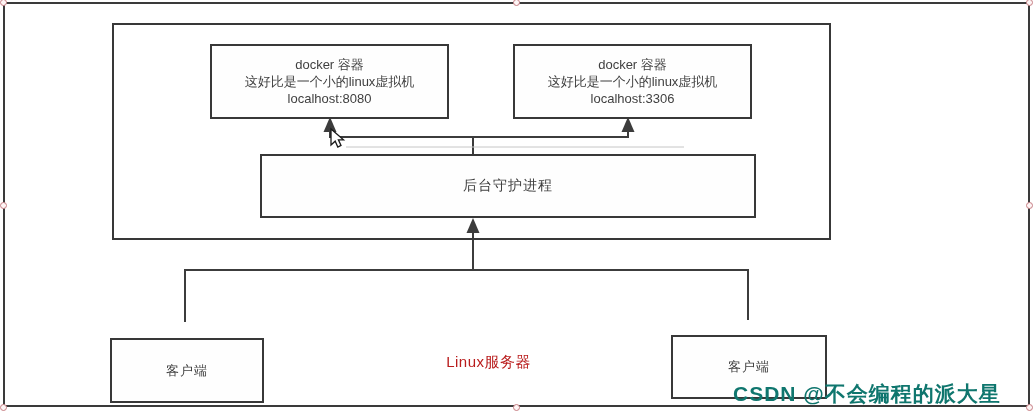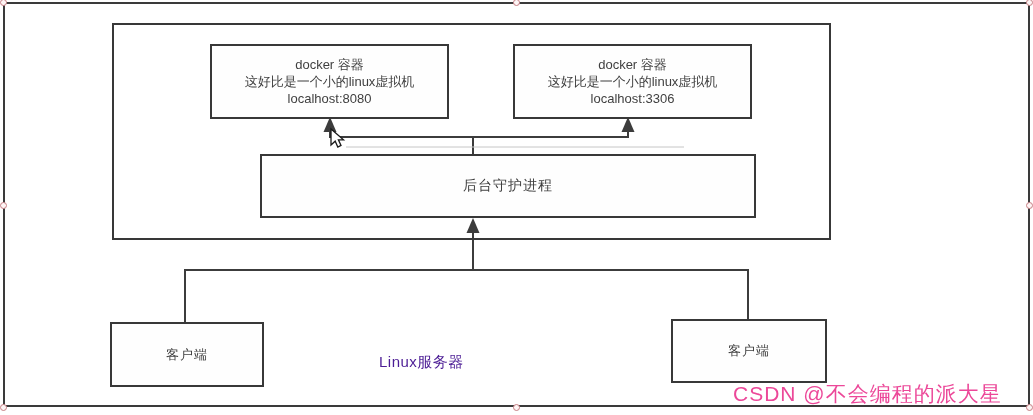--- a/index.html
+++ b/index.html
@@ -9,27 +9,27 @@
     color:#3f3f3f;overflow:hidden;
   }
   .box{position:absolute;border:2px solid #383838;background:#fefefe;box-sizing:border-box;
        display:flex;flex-direction:column;align-items:center;justify-content:center;text-align:center;}
   .outer{left:3px;top:2px;width:1027px;height:405px;border-color:#3a3a3a;background:transparent;}
   .inner{left:112px;top:23px;width:719px;height:217px;background:transparent;}
   .container-box{width:239px;height:75px;font-size:13px;line-height:17px;}
   .container-left{left:210px;top:44px;}
   .container-right{left:513px;top:44px;}
   .daemon{left:260px;top:154px;width:496px;height:64px;font-size:14px;letter-spacing:1px;}
-  .client{width:154px;height:65px;font-size:13px;letter-spacing:1px;}
+  .client{width:154px;height:65px;font-size:13px;letter-spacing:1px;margin-top:16px;}
   .client-left{left:110px;top:322px;}
   .client-right{left:671px;top:319px;width:156px;height:64px;}
-  .server-label{position:absolute;left:379px;top:353px;width:152px;text-align:left;
-    font-size:15px;color:#4c1d95;letter-spacing:0.5px;}
-  .watermark{position:absolute;left:733px;top:380px;width:292px;font-size:21px;color:#ec4899;
-    letter-spacing:1px;white-space:nowrap;}
+  .server-label{position:absolute;left:379px;top:353px;width:152px;text-align:right;
+    font-size:15px;color:#b91c1c;letter-spacing:0.5px;}
+  .watermark{position:absolute;left:733px;top:380px;width:292px;font-size:21px;color:#0f766e;
+    letter-spacing:1px;white-space:nowrap;font-weight:bold;}
   svg.overlay{position:absolute;left:0;top:0;width:1033px;height:415px;pointer-events:none;}
   .conn{stroke:#3c3c3c;stroke-width:2;fill:none;}
   .arrowhead{fill:#3c3c3c;stroke:none;}
   .faint{stroke:#c6c6c6;stroke-width:1;fill:none;}
   .handle{position:absolute;width:7px;height:7px;border-radius:50%;
     background:#fdf5f5;border:1px solid #c77f84;box-sizing:border-box;}
 </style>
 </head>
 <body>
 

